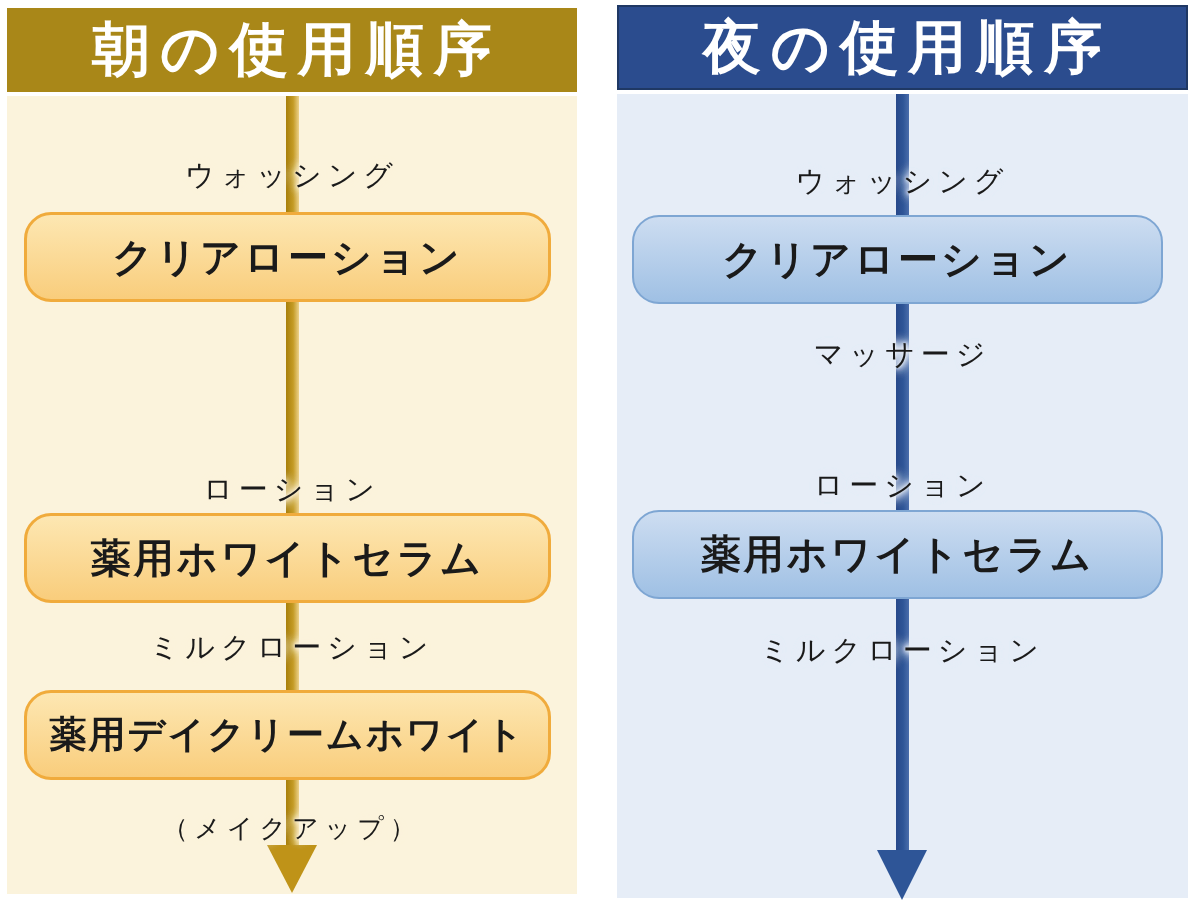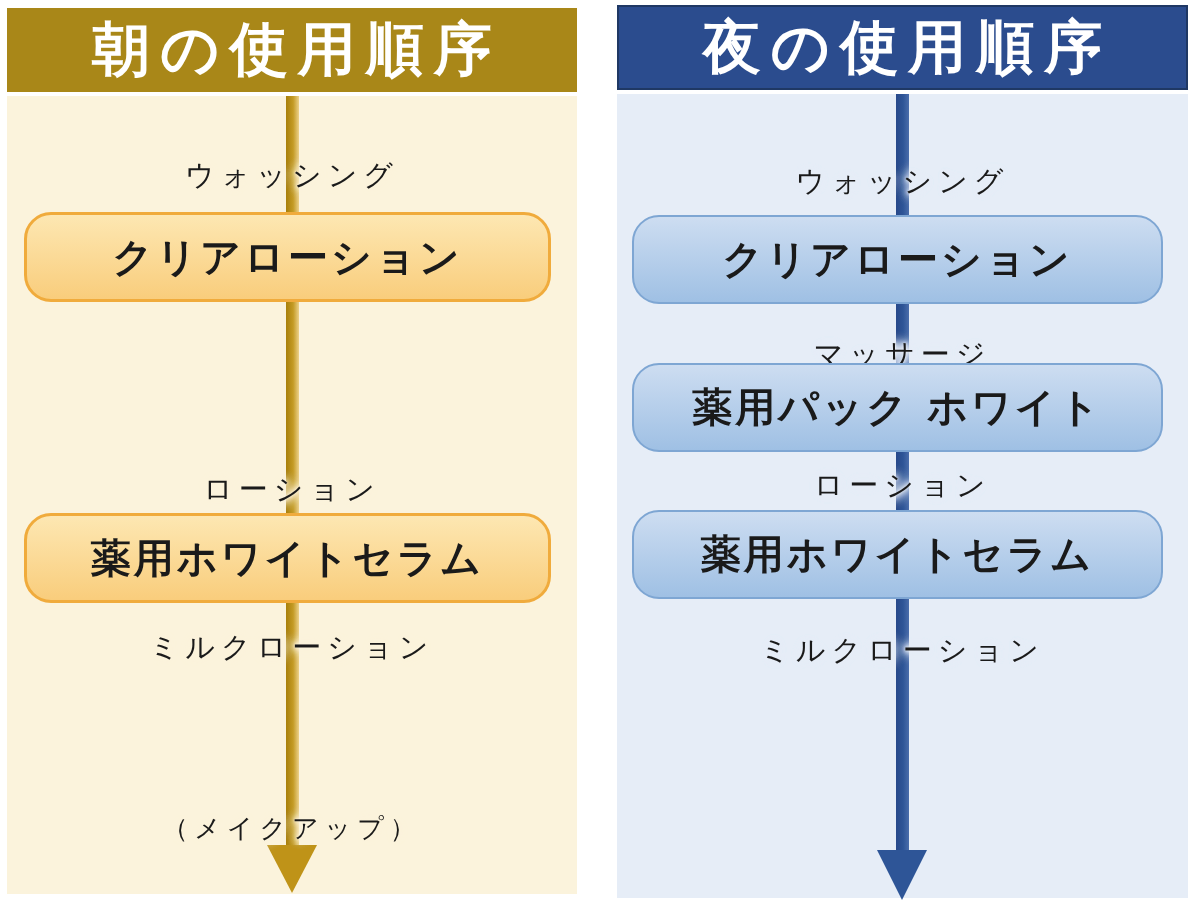--- a/index.html
+++ b/index.html
@@ -135,30 +135,30 @@
   <div class="panel-body"></div>
 
   <div class="arrow-shaft"></div>
   <div class="arrow-head"></div>
 
   <div class="step-label m-step-0">ウォッシング</div>
   <div class="product-box m-step-1">クリアローション</div>
   <div class="step-label m-step-2">ローション</div>
   <div class="product-box m-step-3">薬用ホワイトセラム</div>
   <div class="step-label m-step-4">ミルクローション</div>
+  <div class="product-box small-text m-step-5">薬用デイクリームホワイト</div>
   <div class="step-label m-step-6">（メイクアップ）</div>
 </section>
 
 <section class="panel panel-night">
   <header class="panel-header">夜の使用順序</header>
   <div class="panel-body"></div>
 
   <div class="arrow-shaft"></div>
   <div class="arrow-head"></div>
 
   <div class="step-label n-step-1">ウォッシング</div>
   <div class="product-box n-step-2">クリアローション</div>
   <div class="step-label n-step-3">マッサージ</div>
-  <div class="product-box n-step-4">薬用パック ホワイト</div>
   <div class="step-label n-step-5">ローション</div>
   <div class="product-box n-step-6">薬用ホワイトセラム</div>
   <div class="step-label n-step-7">ミルクローション</div>
 </section>
 
 </body></html>

